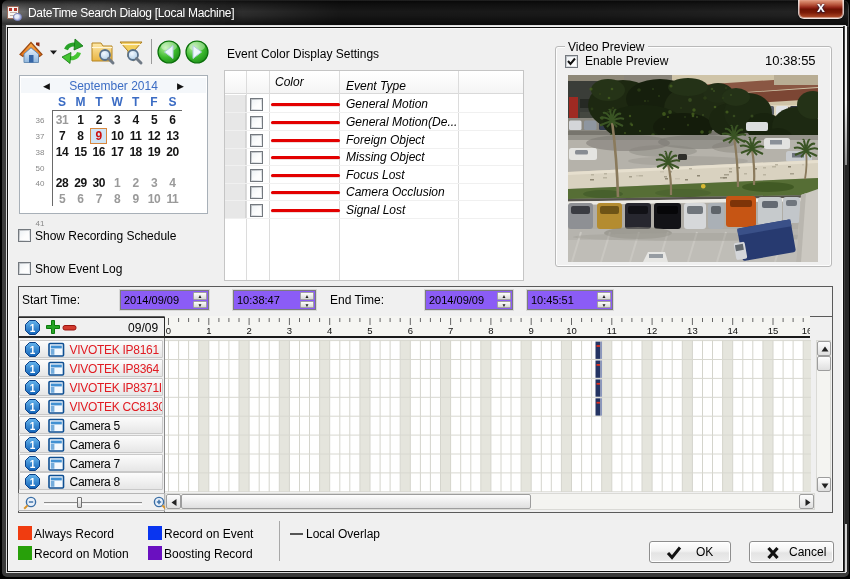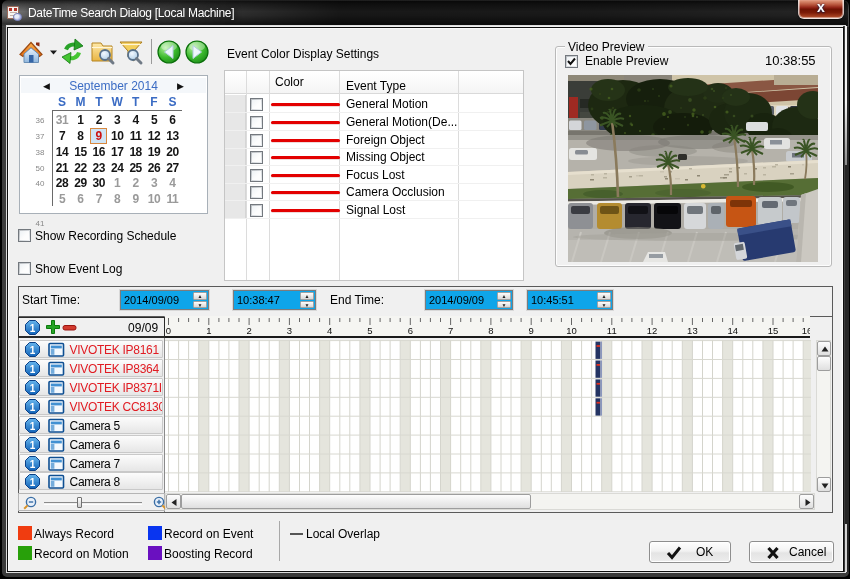--- a/index.html
+++ b/index.html
@@ -43,37 +43,37 @@
 .dc { position:absolute; top:0; width:18px; text-align:center; letter-spacing:-0.5px;}
 .gray { color:#9a9a9a; font-weight:bold;}
 #day9 { position:absolute; top:-1px; width:17px; height:16px; border:1px solid #d8883e; background:#cfe4f5; color:#cc1111; text-align:center; font-weight:bold; }
 
 
 .cb { position:absolute; width:13px; height:13px; background:linear-gradient(135deg,#b8bcc0,#eef1f4); border:1px solid #73787e; }
 .cb i { position:absolute; left:1px; top:1px; right:1px; bottom:1px; background:linear-gradient(135deg,#eef2f5,#fdfdfd 60%); }
 
 
 #evlabel { left:220px; top:21px; font-size:12px; }
-#evtable { position:absolute; left:217px; top:44px; width:300px; height:211px; background:#fff; border:1px solid #c5c5c5; }
+#evtable { position:absolute; left:217px; top:44px; width:300px; height:211px; background:#fff; border:1px solid #c5c5c5;font-style:italic; }
 #evhead { position:absolute; left:0; top:0; width:100%; height:23px; background:linear-gradient(#ffffff,#f4f4f4); border-bottom:1px solid #d9d9d9; }
 .evcol { position:absolute; top:0; bottom:0; width:1px; background:#dcdcdc; }
 #evrowhdr { position:absolute; left:0; top:24px; width:21px; height:123px; background:#e7e7e7; border-right:1px solid #d5d5d5;}
 .evrow { position:absolute; left:0; width:100%; height:18px; border-bottom:1px solid #f0f0f0; }
 .redline { position:absolute; left:46px; top:7.5px; width:69px; height:3.2px; background:#e30000; border-radius:1.6px; box-shadow:0 0.5px 0 rgba(150,0,0,.3);}
 .evtext { position:absolute; left:121px; top:2px; font-size:12px; }
 .evcb { position:absolute; left:25px; top:3px; }
 
 
 #vp { position:absolute; left:548px; top:20px; width:277px; height:221px; border:1px solid #b9b9b9; border-radius:3px; box-shadow:inset 0 0 0 1px #fdfdfd; }
 #vplabel { position:absolute; left:9px; top:-7px; background:#f0f0f0; padding:0 3px; font-size:12px; }
 #vptime { position:absolute; right:17px; top:27px; font-size:13px; }
 #vptext { position:absolute; left:30px; top:27px; font-size:12px; }
 
 
-.field { position:absolute; top:264px; height:20px; background:#0ea5e9; border:1px solid #7c7c7c; box-shadow:0 0 0 1px #d8d8d8; font-size:11px; }
+.field { position:absolute; top:264px; height:20px; background:#8b5cf6; border:1px solid #7c7c7c; box-shadow:0 0 0 1px #d8d8d8; font-size:11px; }
 .field span { position:absolute; left:3px; top:3px; }
 .spin { position:absolute; right:1px; top:1px; width:14px; height:16px; }
 .spin b { position:absolute; left:0; width:14px; height:7.5px; background:linear-gradient(#fdfdfd,#d8d8d8); border:1px solid #a2a2a2; border-radius:1px; font-size:5px; color:#222; text-align:center; line-height:6px; font-weight:normal;}
 
 
 #tl { position:absolute; left:3px; top:289px; width:823px; height:197px; }
 #tlheadL { position:absolute; left:7.6px; top:1.5px; width:147.2px; height:21.5px; background:#f0f0f0; border:1px solid #2a2a2a; border-bottom:2px solid #2a2a2a;}
 #tlheadR { position:absolute; left:155px; top:1px; width:645px; height:22px; background:#f5f5f2; border-bottom:2px solid #1a1a1a; overflow:hidden;}
 #camrows { position:absolute; left:0; top:0; width:154px; height:176px; }
 .camrow { position:absolute; left:8.6px; width:144.8px; height:18px; background:linear-gradient(#fcfcfc,#e6e6e6); border:1px solid #c9c9c9; border-radius:1px;}
@@ -215,29 +215,20 @@
           <span class="dc" style="left:110.4px;">13</span>
         </div>
       <div class="dr" style="top:69px;">
           <span class="dc" style="left:0px;">14</span>
           <span class="dc" style="left:18.4px;">15</span>
           <span class="dc" style="left:36.8px;">16</span>
           <span class="dc" style="left:55.2px;">17</span>
           <span class="dc" style="left:73.6px;">18</span>
           <span class="dc" style="left:92px;">19</span>
           <span class="dc" style="left:110.4px;">20</span>
-        </div>
-      <div class="dr" style="top:85px;">
-          <span class="dc" style="left:0px;">21</span>
-          <span class="dc" style="left:18.4px;">22</span>
-          <span class="dc" style="left:36.8px;">23</span>
-          <span class="dc" style="left:55.2px;">24</span>
-          <span class="dc" style="left:73.6px;">25</span>
-          <span class="dc" style="left:92px;">26</span>
-          <span class="dc" style="left:110.4px;">27</span>
         </div>
       <div class="dr" style="top:100px;">
           <span class="dc" style="left:0px;">28</span>
           <span class="dc" style="left:18.4px;">29</span>
           <span class="dc" style="left:36.8px;">30</span>
           <span class="dc gray" style="left:55.2px;">1</span>
           <span class="dc gray" style="left:73.6px;">2</span>
           <span class="dc gray" style="left:92px;">3</span>
           <span class="dc gray" style="left:110.4px;">4</span>
         </div>

